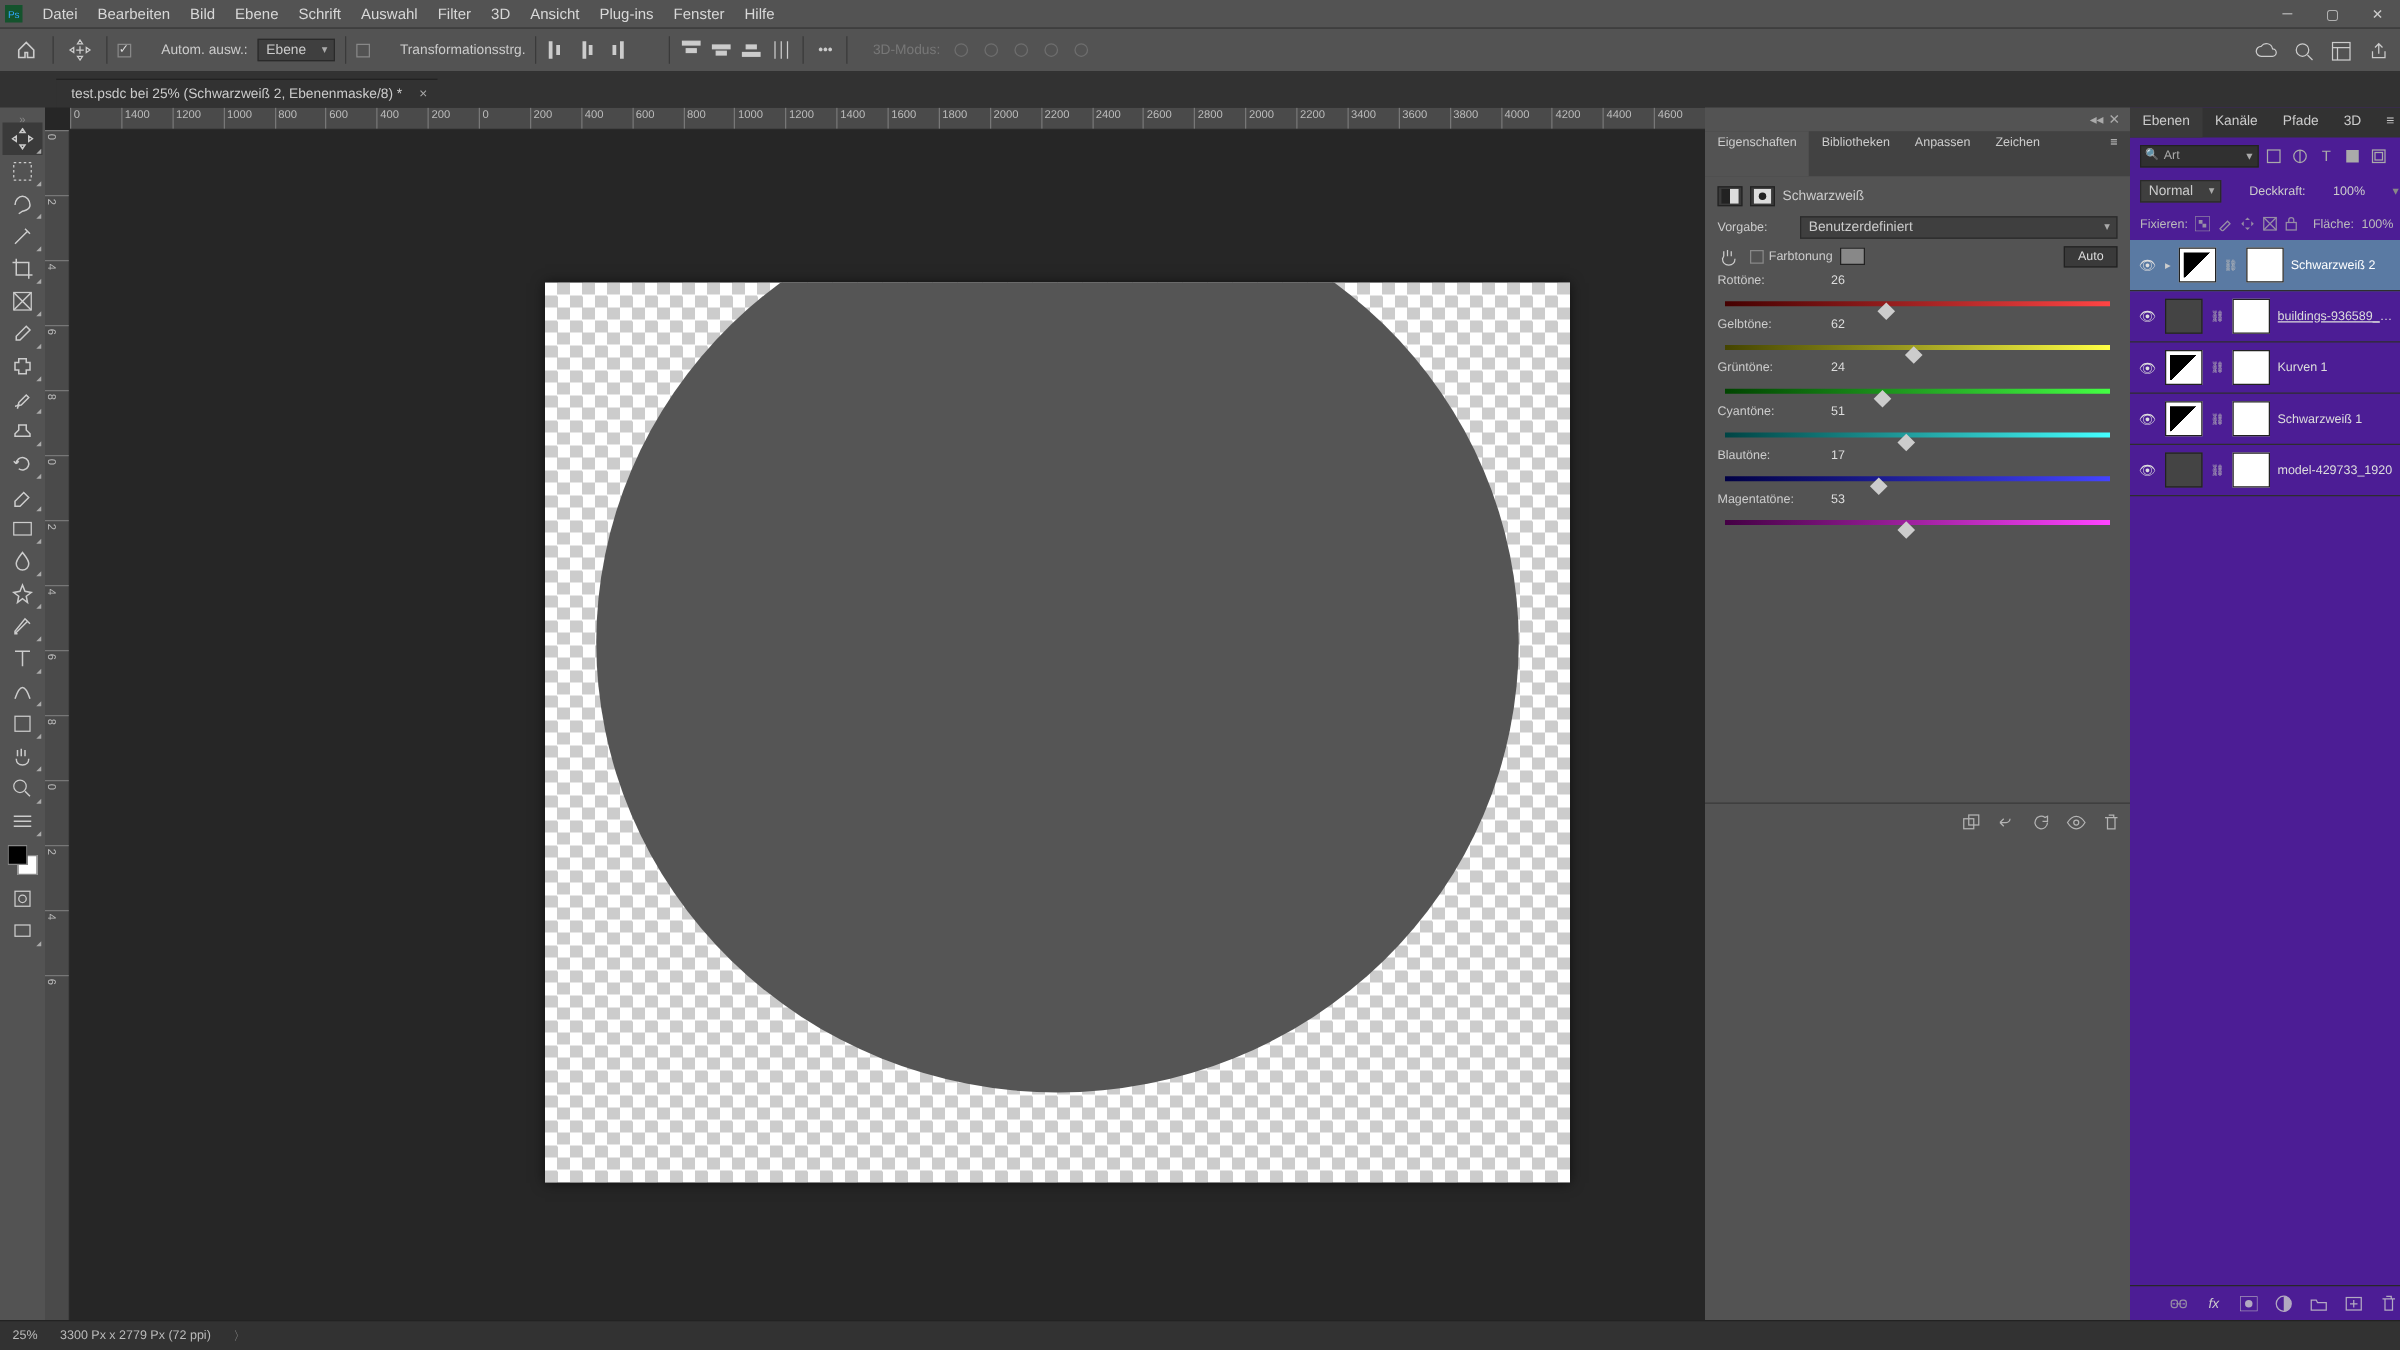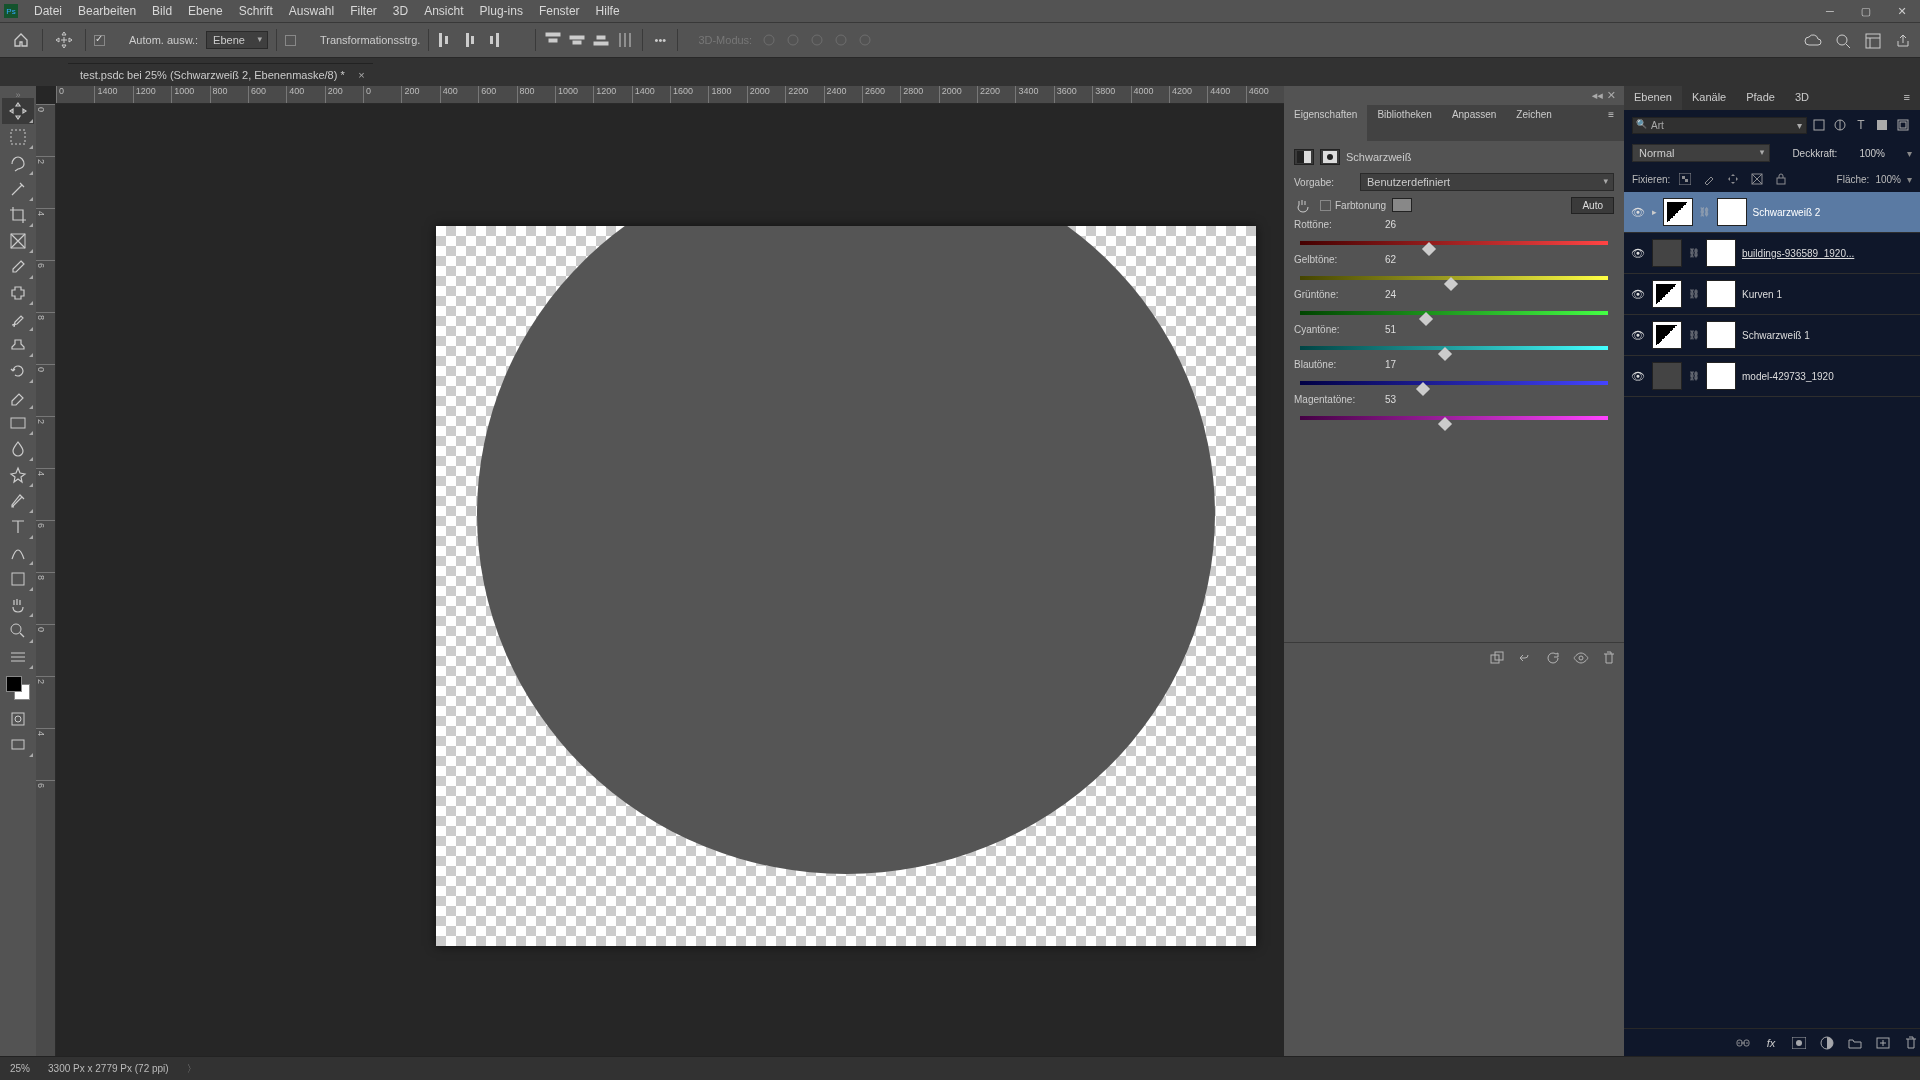--- a/index.html
+++ b/index.html
@@ -10,21 +10,21 @@
 .win-controls { position:absolute; right:0; top:0; height:22px; display:flex; }
 .win-controls div { width:36px; height:22px; display:flex; align-items:center; justify-content:center; color:#ccc; }
 .optbar { height:36px; background:#535353; border-top:1px solid #383838; border-bottom:1px solid #282828; display:flex; align-items:center; padding:0 8px; gap:8px; }
 .home-icon,.tool-btn { width:26px; height:26px; display:flex; align-items:center; justify-content:center; }
 .sep { width:1px; height:22px; background:#3a3a3a; }
 .chk { width:11px; height:11px; background:#535353; border:1px solid #888; display:inline-block; vertical-align:middle; margin-right:4px; position:relative; }
 .chk.on::after { content:"✓"; position:absolute; top:-3px; left:0; font-size:10px; color:#ddd; }
 .dd { background:#3f3f3f; border:1px solid #2a2a2a; padding:2px 22px 2px 6px; font-size:11px; color:#ccc; position:relative; }
 .dd::after { content:"▾"; position:absolute; right:5px; top:2px; color:#aaa; font-size:9px; }
 .optbar-right { position:absolute; right:8px; top:24px; height:34px; display:flex; align-items:center; gap:12px; }
-.tabbar { height:28px; background:#323232; display:flex; align-items:flex-end; padding-left:68px; }
+.tabbar { height:28px; background:#323232; display:flex; align-items:flex-end; padding-left:45px; }
 .tab { background:#323232; padding:5px 28px 5px 12px; font-size:11px; color:#ccc; border-top:1px solid #222; position:relative; }
 .tab .x { position:absolute; right:8px; top:5px; color:#aaa; }
 .workspace { position:absolute; top:86px; left:0; right:0; bottom:24px; display:flex; }
 .toolbar { width:36px; background:#535353; display:flex; flex-direction:column; padding-top:4px; }
 .tool { width:32px; height:26px; margin:0 auto; display:flex; align-items:center; justify-content:center; position:relative; }
 .tool.sel { background:#3a3a3a; }
 .tri { position:absolute; right:1px; bottom:1px; width:0; height:0; border-left:4px solid transparent; border-bottom:4px solid #aaa; }
 .swatches { margin:6px auto; width:24px; height:24px; position:relative; }
 .swatches .fg { width:16px; height:16px; background:#000; border:1px solid #888; position:absolute; top:0; left:0; }
 .swatches .bg { width:16px; height:16px; background:#fff; border:1px solid #888; position:absolute; bottom:0; right:0; }
@@ -51,21 +51,21 @@
 .track { position:absolute; top:6px; left:0; right:0; height:4px;}
 .handle { position:absolute; top:0; width:10px; height:10px; background:#ccc; transform:translateX(-50%) rotate(45deg); }
 .grad-red { background:linear-gradient(to right,#400,#f44);}
 .grad-yellow { background:linear-gradient(to right,#440,#ff4);}
 .grad-green { background:linear-gradient(to right,#040,#4f4);}
 .grad-cyan { background:linear-gradient(to right,#044,#4ff);}
 .grad-blue { background:linear-gradient(to right,#004,#44f);}
 .grad-mag { background:linear-gradient(to right,#404,#f4f);}
 .prop-footer { border-top:1px solid #3a3a3a; padding:6px; display:flex; justify-content:flex-end; gap:10px; margin-top:210px;}
 .prop-footer svg,.layer-footer svg { opacity:.8;}
-.layers-panel { width:296px; background:#0f172a; display:flex; flex-direction:column;}
+.layers-panel { width:216px; background:#4c1d95; display:flex; flex-direction:column;}
 .panel-tabs2 { height:24px; display:flex; background:#323232;}
 .ptab2 { padding:5px 10px; font-size:11px; color:#ccc;}
 .ptab2.act { background:#3a3a3a;}
 .filter-row { padding:6px 8px; display:flex; align-items:center; gap:3px;}
 .search { flex:1; background:#303030; border:1px solid #222; padding:2px 4px 2px 18px; font-size:10px; color:#aaa; position:relative;}
 .search::before { content:"🔍"; position:absolute; left:3px; top:1px; font-size:9px;}
 .mini { width:18px; height:18px; display:flex; align-items:center; justify-content:center;}
 .blend-row { padding:4px 8px; display:flex; align-items:center; gap:22px; font-size:10px;}
 .blend-row .dd { flex:1;}
 .lock-row { padding:4px 8px; display:flex; align-items:center; gap:6px; font-size:10px; color:#bbb;}

